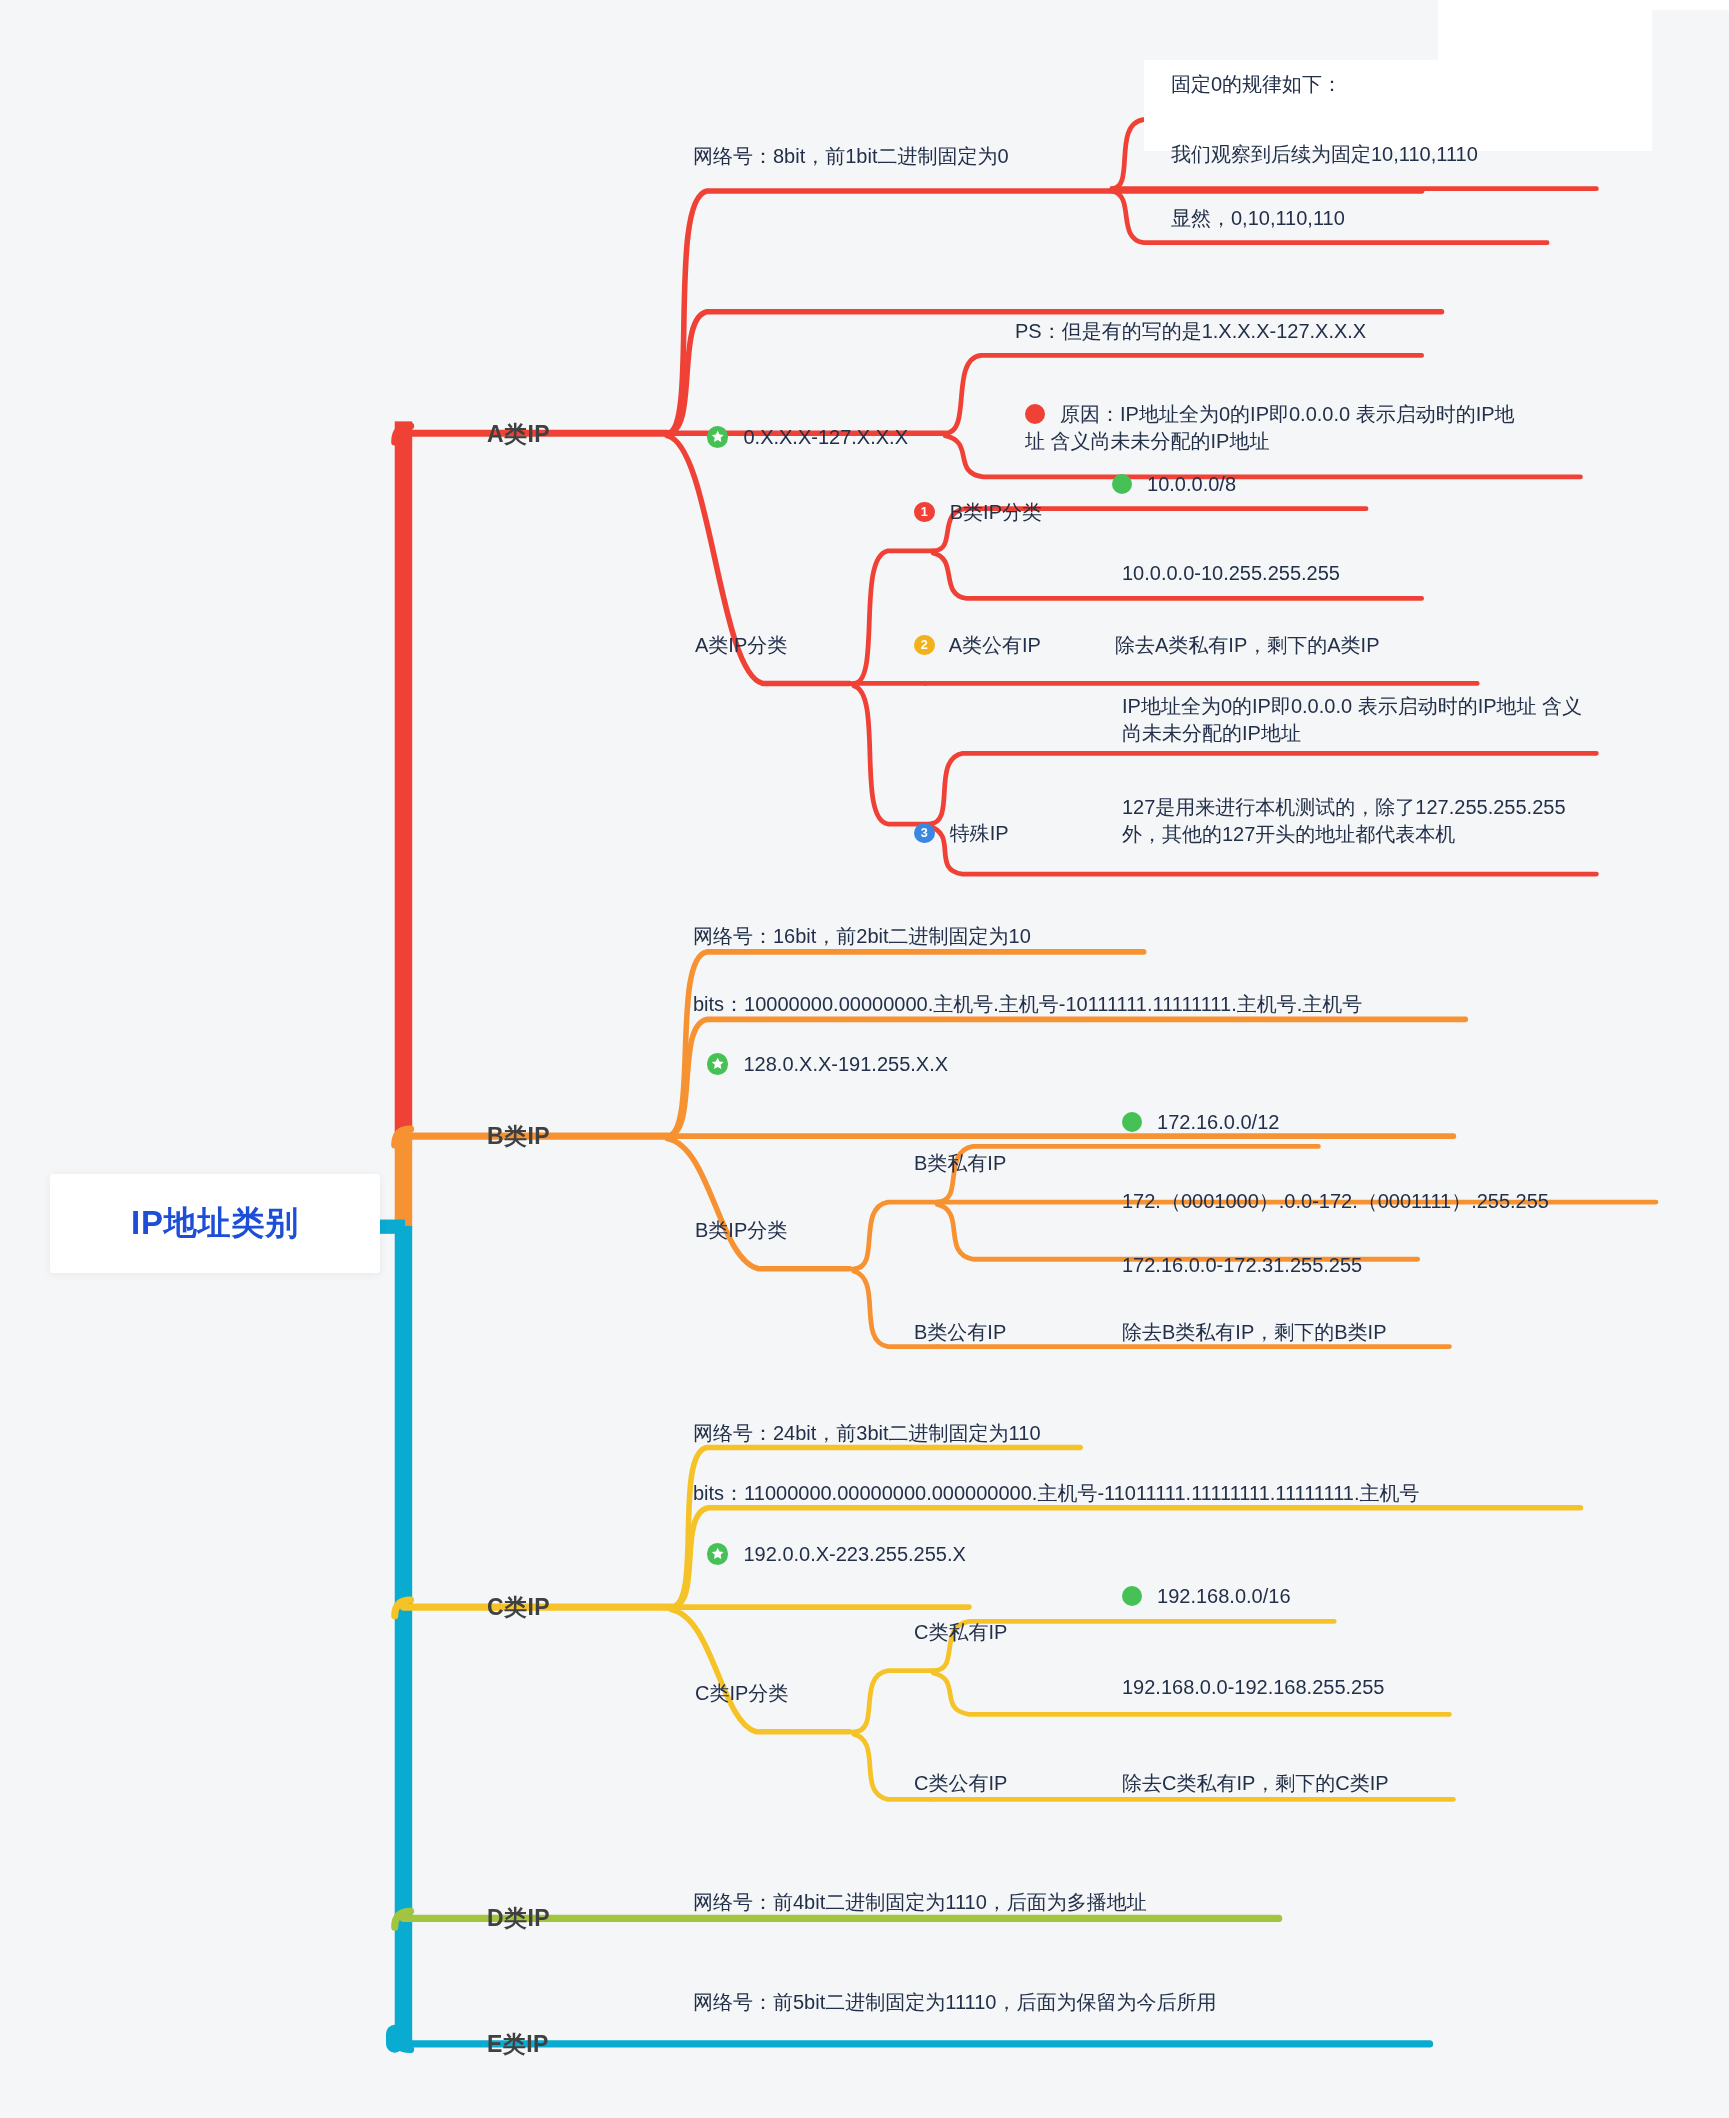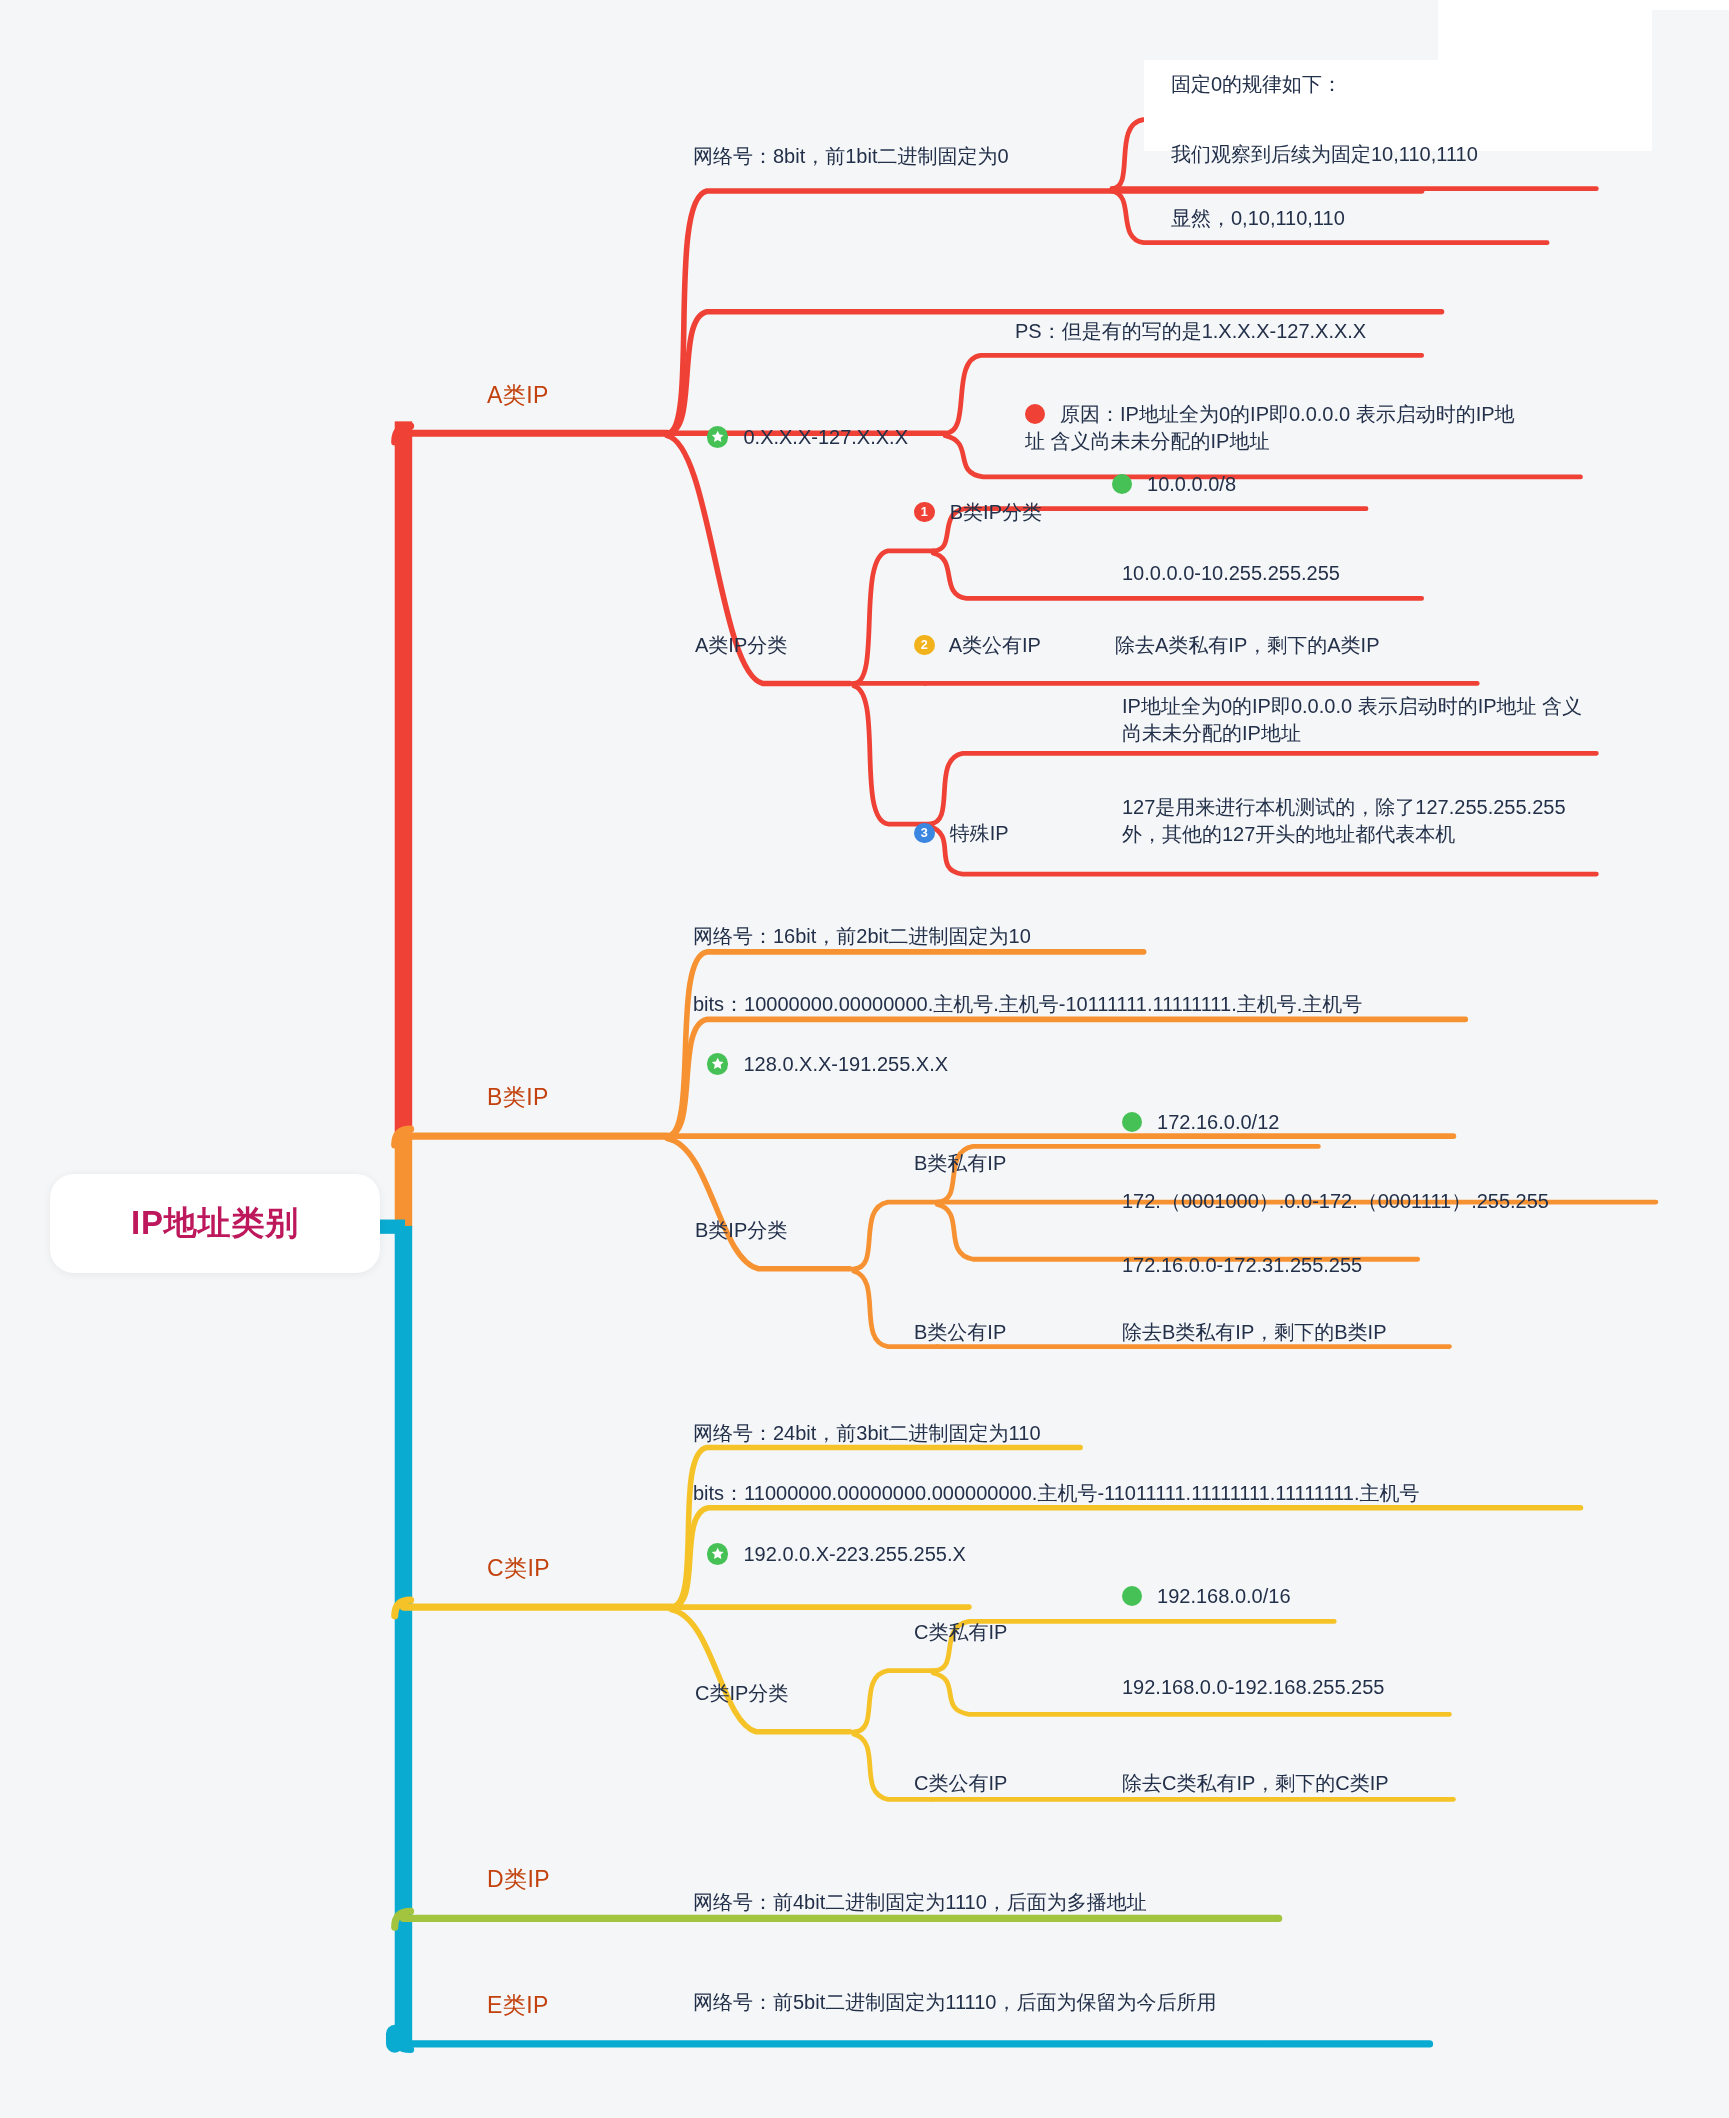--- a/index.html
+++ b/index.html
@@ -22,37 +22,38 @@
     position: absolute;
     left: 0; top: 0;
     width: 1729px; height: 2119px;
     pointer-events: none;
   }
 
   
   .root-box {
     position: absolute;
     background: #ffffff;
-    border-radius: 24px;
+    border-radius: 3px;
     box-shadow: 0 1.6px 8px rgba(0,0,0,0.06);
     display: flex;
     align-items: center;
     justify-content: center;
     font-weight: bold;
-    color: #be185d;
+    color: #1d4ed8;
     letter-spacing: 0.8px;
   }
 
   
   .branch-title {
     position: absolute;
-    font-weight: normal;
+    font-weight: bold;
     font-size: 23px;
-    color: #c2410c;
+    color: #404040;
     letter-spacing: 0.4px;
+    margin-top: 39px;
   }
 
   
   .leaf {
     position: absolute;
     font-size: 20px;
     color: #233049;
   }
 
   

